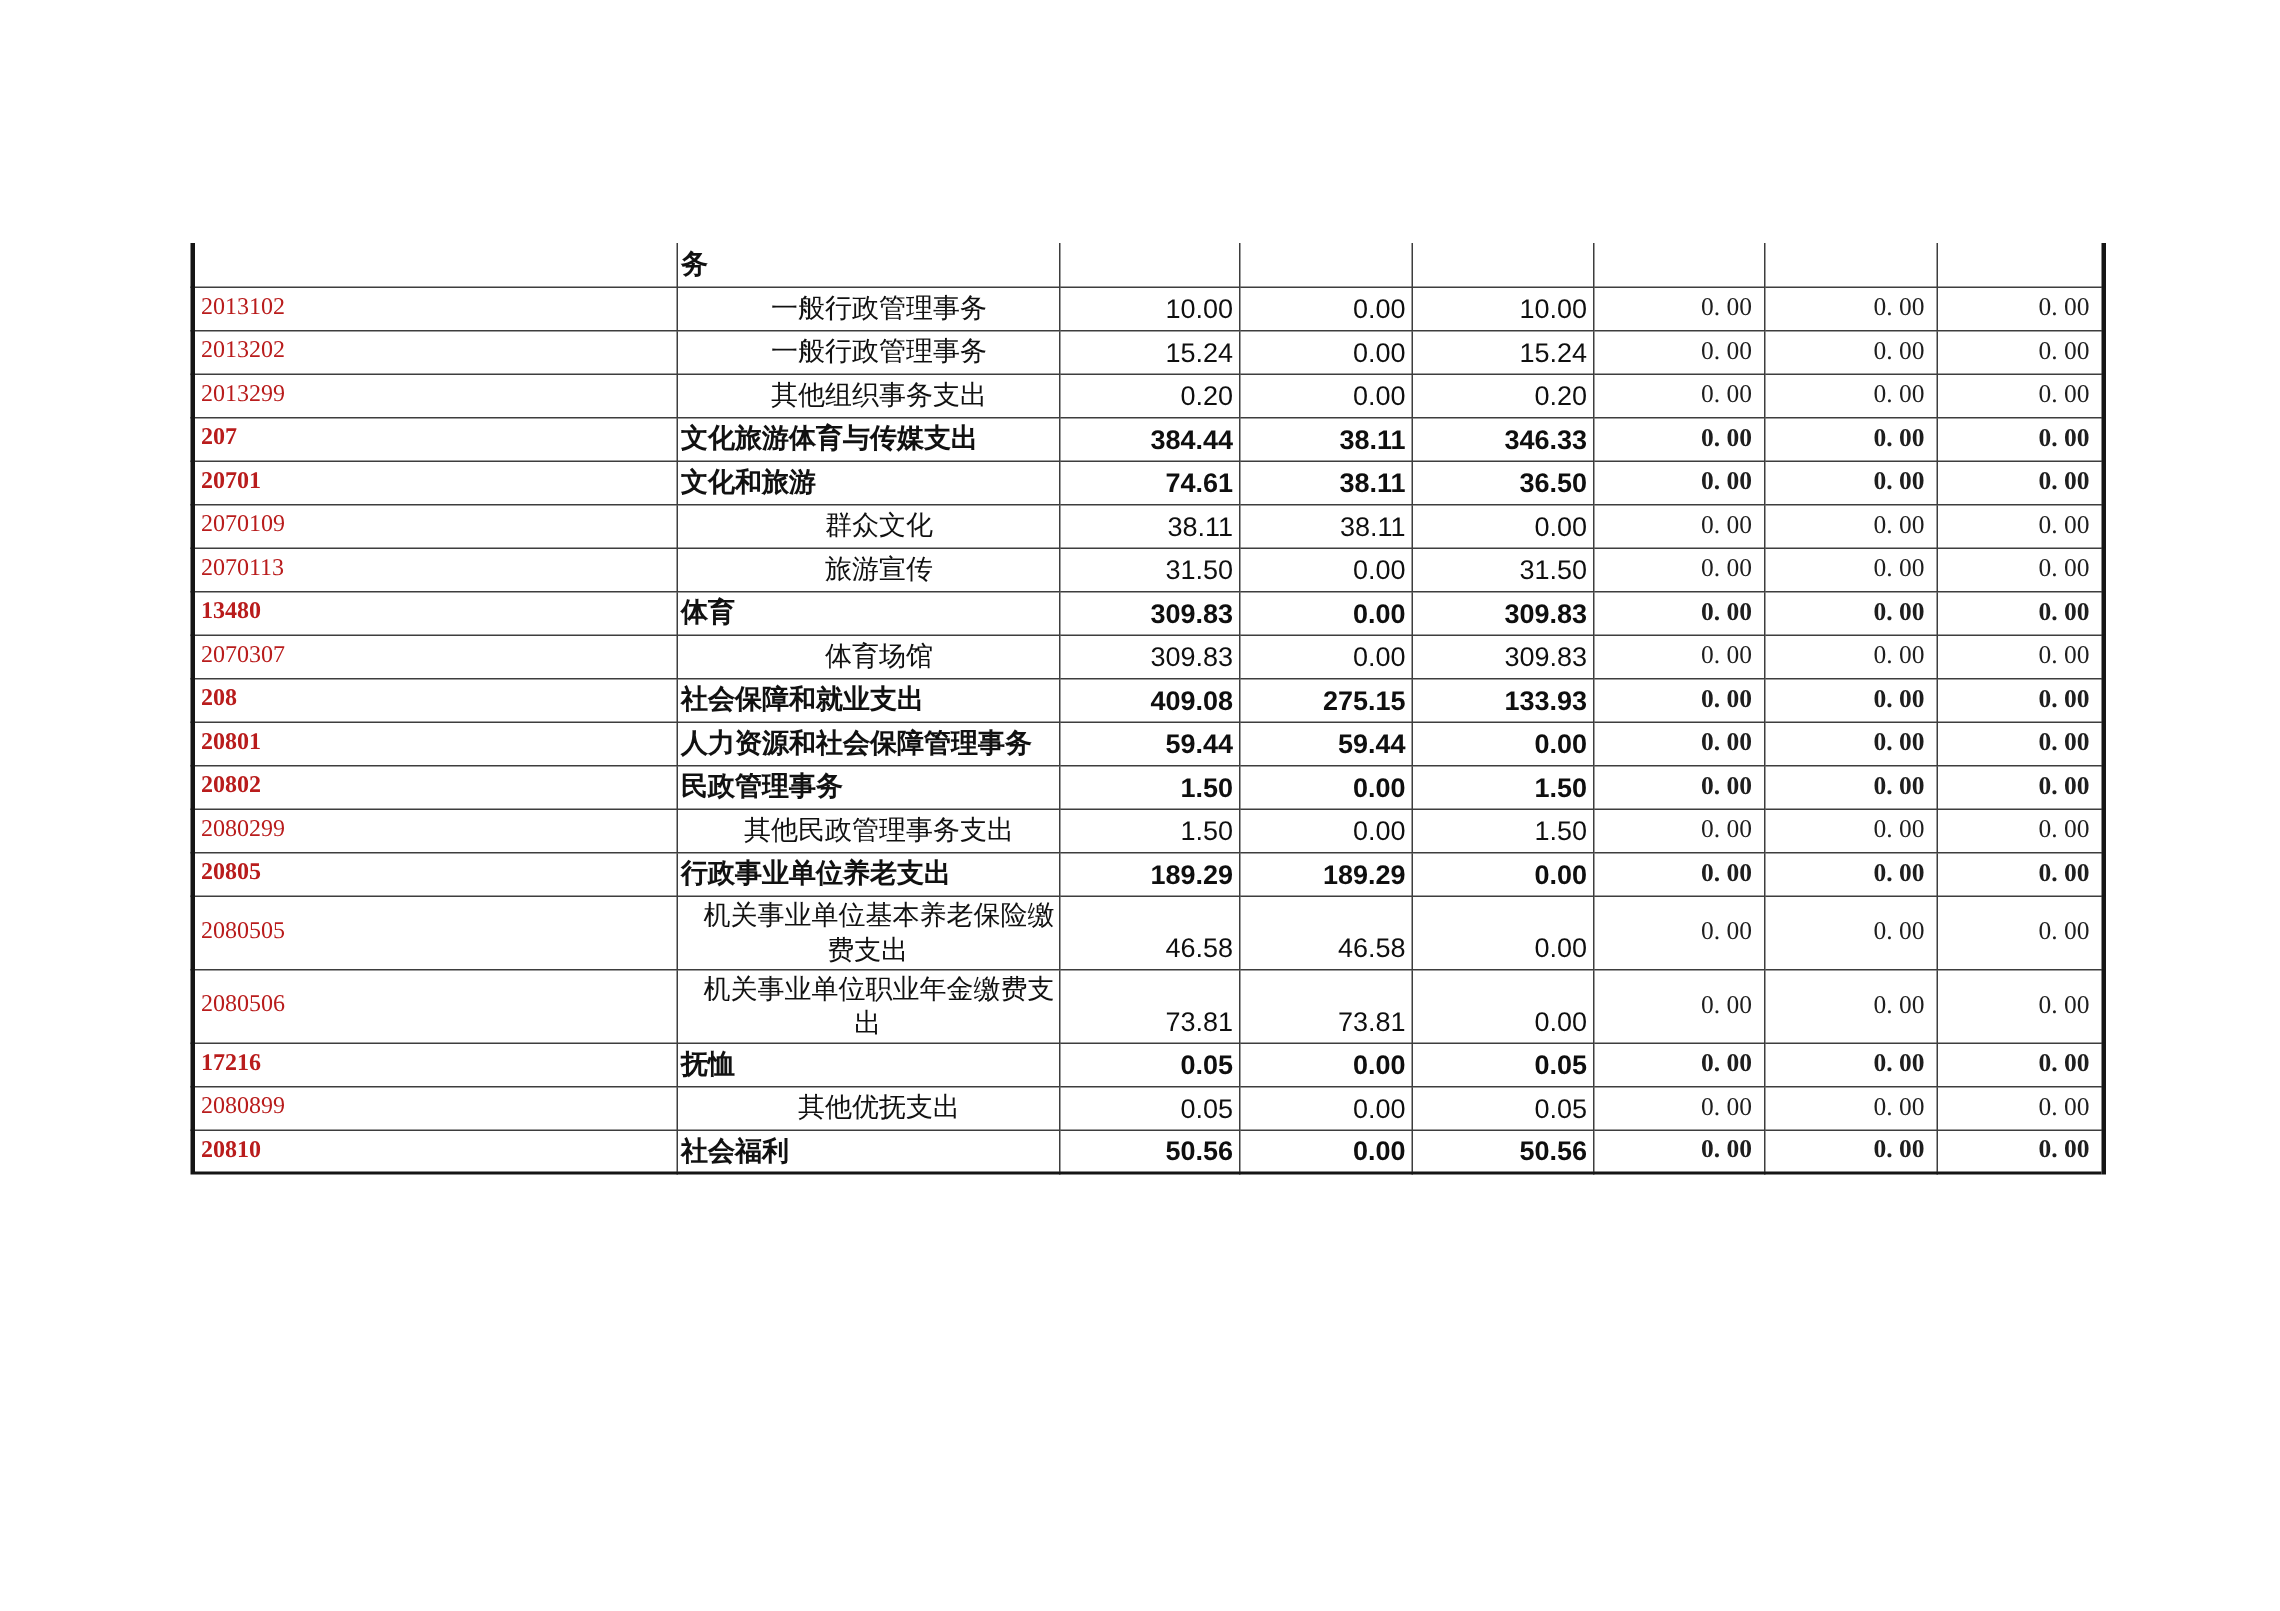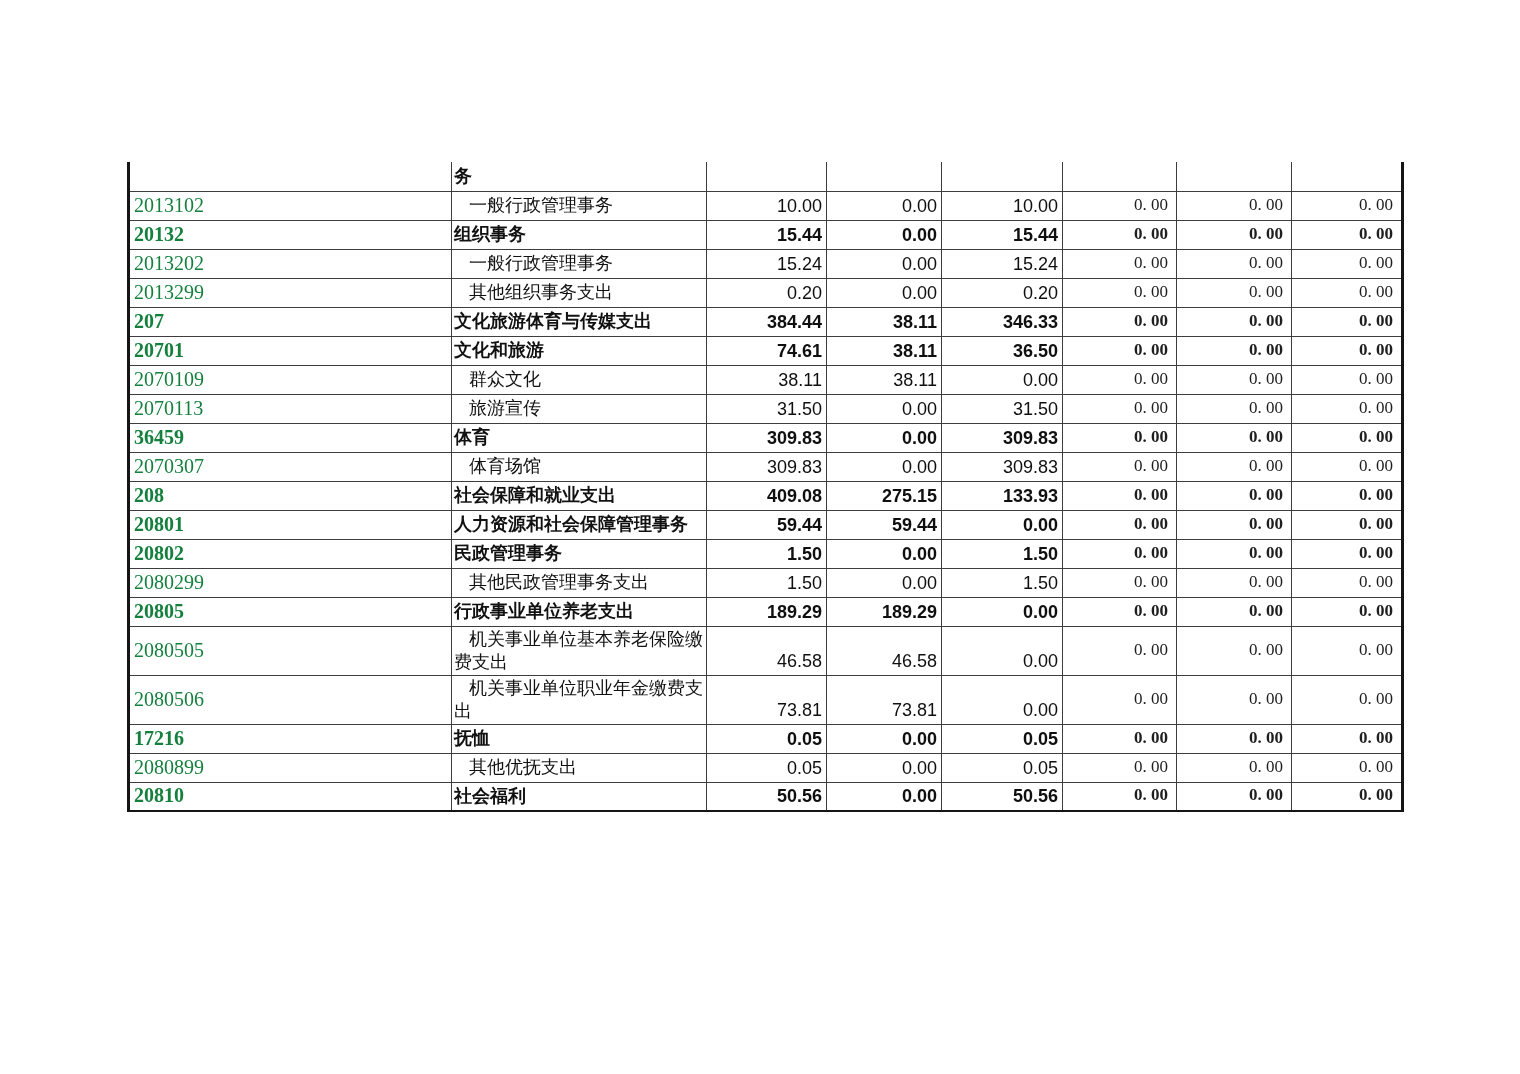--- a/index.html
+++ b/index.html
@@ -26,36 +26,36 @@
   }
   table.budget-table td {
     border: 1px solid #3d3d3d;
     overflow: hidden;
   }
   table.budget-table tr { height: 29px; }
   table.budget-table tr:first-child td { border-top: none; }
 
   td.c-code {
     font-family: "Liberation Serif", "DejaVu Serif", serif;
-    font-size: 20px;
-    color: #15803d;
+    font-size: 16px;
+    color: #b91c1c;
     padding: 0 0 1px 4px;
     vertical-align: middle;
     white-space: nowrap;
   }
   td.c-name {
     font-family: "Liberation Serif", "DejaVu Serif", serif;
     font-size: 18px;
     line-height: 23px;
     color: #111;
     padding: 1px 3px 1px 2px;
     vertical-align: middle;
     word-break: break-all;
   }
-  tr.indent td.c-name { text-indent: 15px; }
+  tr.indent td.c-name { text-indent: 15px; text-align: center; }
 
   td.c-num { text-align: right; }
   td.n-sans {
     font-family: "Liberation Sans", "DejaVu Sans", sans-serif;
     font-size: 18px;
     vertical-align: bottom;
     padding: 0 4px 3px 0;
     white-space: nowrap;
   }
   td.n-serif {
@@ -101,30 +101,20 @@
     <td class="c-code">2013102</td>
     <td class="c-name">一般行政管理事务</td>
     <td class="c-num n-sans">10.00</td>
     <td class="c-num n-sans">0.00</td>
     <td class="c-num n-sans">10.00</td>
     <td class="c-num n-serif">0. 00</td>
     <td class="c-num n-serif">0. 00</td>
     <td class="c-num n-serif">0. 00</td>
   </tr>
 
-  <tr class="bold">
-    <td class="c-code">20132</td>
-    <td class="c-name">组织事务</td>
-    <td class="c-num n-sans">15.44</td>
-    <td class="c-num n-sans">0.00</td>
-    <td class="c-num n-sans">15.44</td>
-    <td class="c-num n-serif">0. 00</td>
-    <td class="c-num n-serif">0. 00</td>
-    <td class="c-num n-serif">0. 00</td>
-  </tr>
 
   <tr class="indent">
     <td class="c-code">2013202</td>
     <td class="c-name">一般行政管理事务</td>
     <td class="c-num n-sans">15.24</td>
     <td class="c-num n-sans">0.00</td>
     <td class="c-num n-sans">15.24</td>
     <td class="c-num n-serif">0. 00</td>
     <td class="c-num n-serif">0. 00</td>
     <td class="c-num n-serif">0. 00</td>
@@ -180,21 +170,21 @@
     <td class="c-num n-sans">31.50</td>
     <td class="c-num n-sans">0.00</td>
     <td class="c-num n-sans">31.50</td>
     <td class="c-num n-serif">0. 00</td>
     <td class="c-num n-serif">0. 00</td>
     <td class="c-num n-serif">0. 00</td>
   </tr>
 
 
   <tr class="bold">
-    <td class="c-code">36459</td>
+    <td class="c-code">13480</td>
     <td class="c-name">体育</td>
     <td class="c-num n-sans">309.83</td>
     <td class="c-num n-sans">0.00</td>
     <td class="c-num n-sans">309.83</td>
     <td class="c-num n-serif">0. 00</td>
     <td class="c-num n-serif">0. 00</td>
     <td class="c-num n-serif">0. 00</td>
   </tr>
 
   <tr class="indent">

